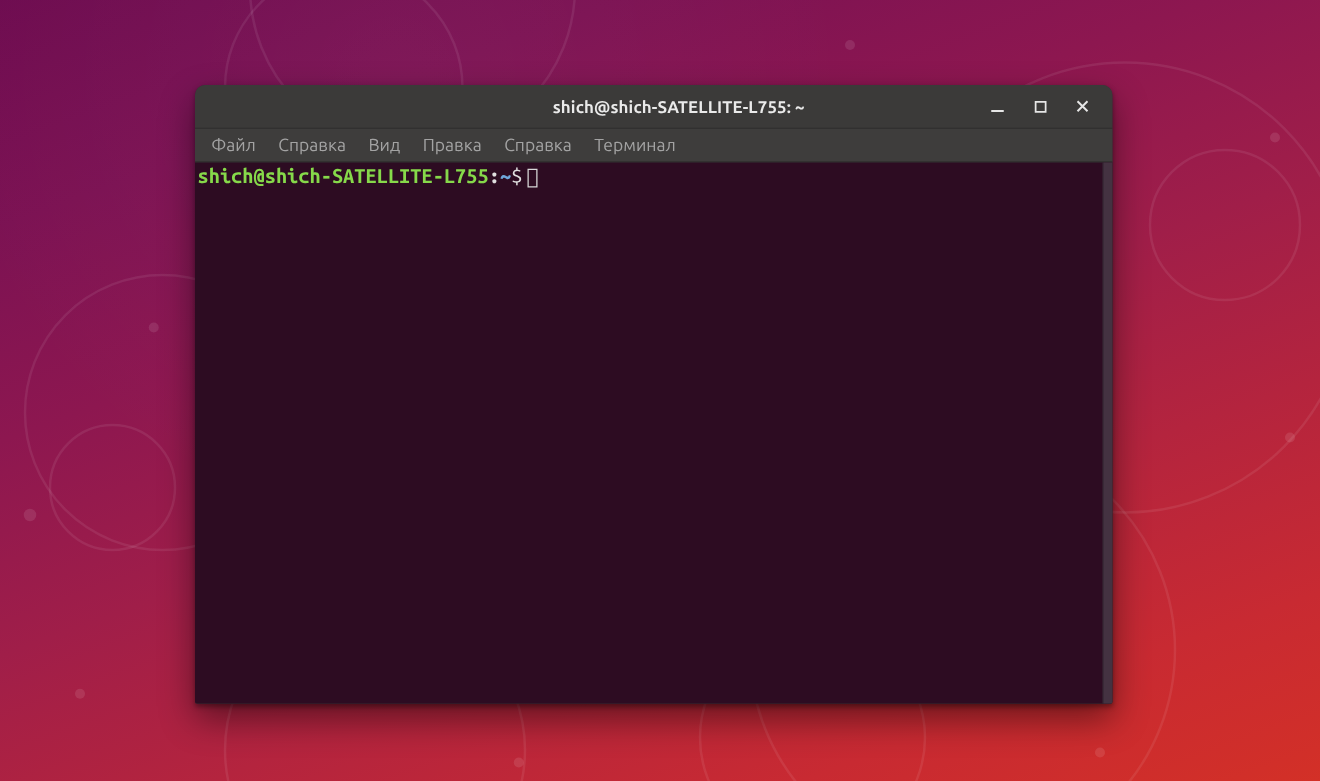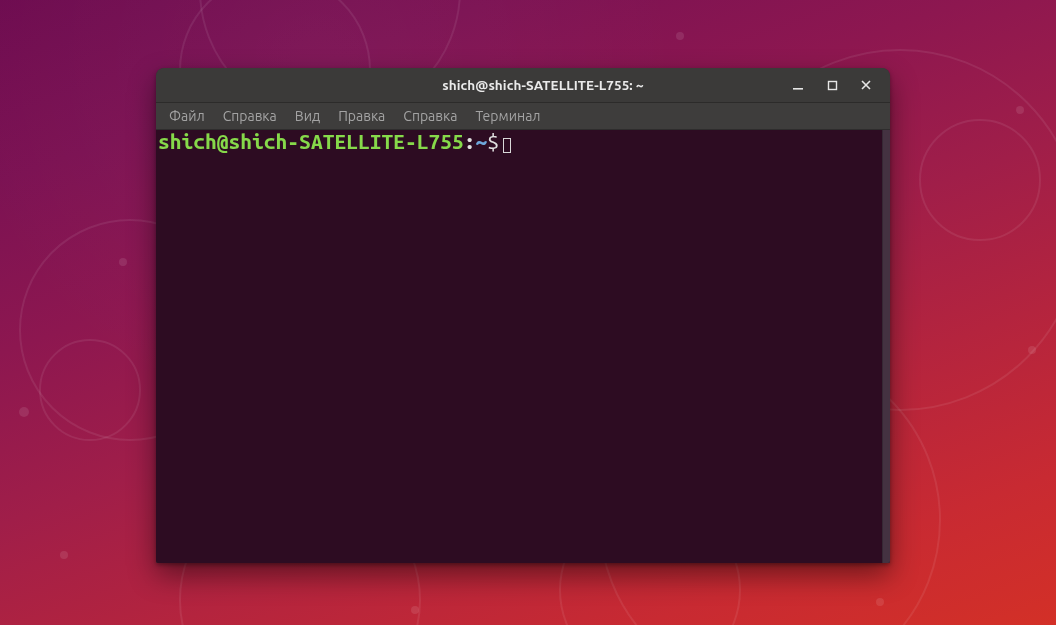--- a/index.html
+++ b/index.html
@@ -105,21 +105,21 @@
   .terminal-body-wrap {
     flex: 1;
     background: #2d0c22;
     position: relative;
     display: flex;
   }
   .terminal-body {
     flex: 1;
     padding: 2px 4px 2px 2px;
     font-family: "Ubuntu Mono", "Liberation Mono", "DejaVu Sans Mono", monospace;
-    font-size: 21px;
+    font-size: 16px;
     line-height: 18px;
     color: #e0e0e0;
     white-space: pre;
     overflow: hidden;
   }
   .terminal-scrollbar {
     width: 7px;
     background: #443241;
     border-left: 1px solid rgba(0,0,0,0.2);
   }

